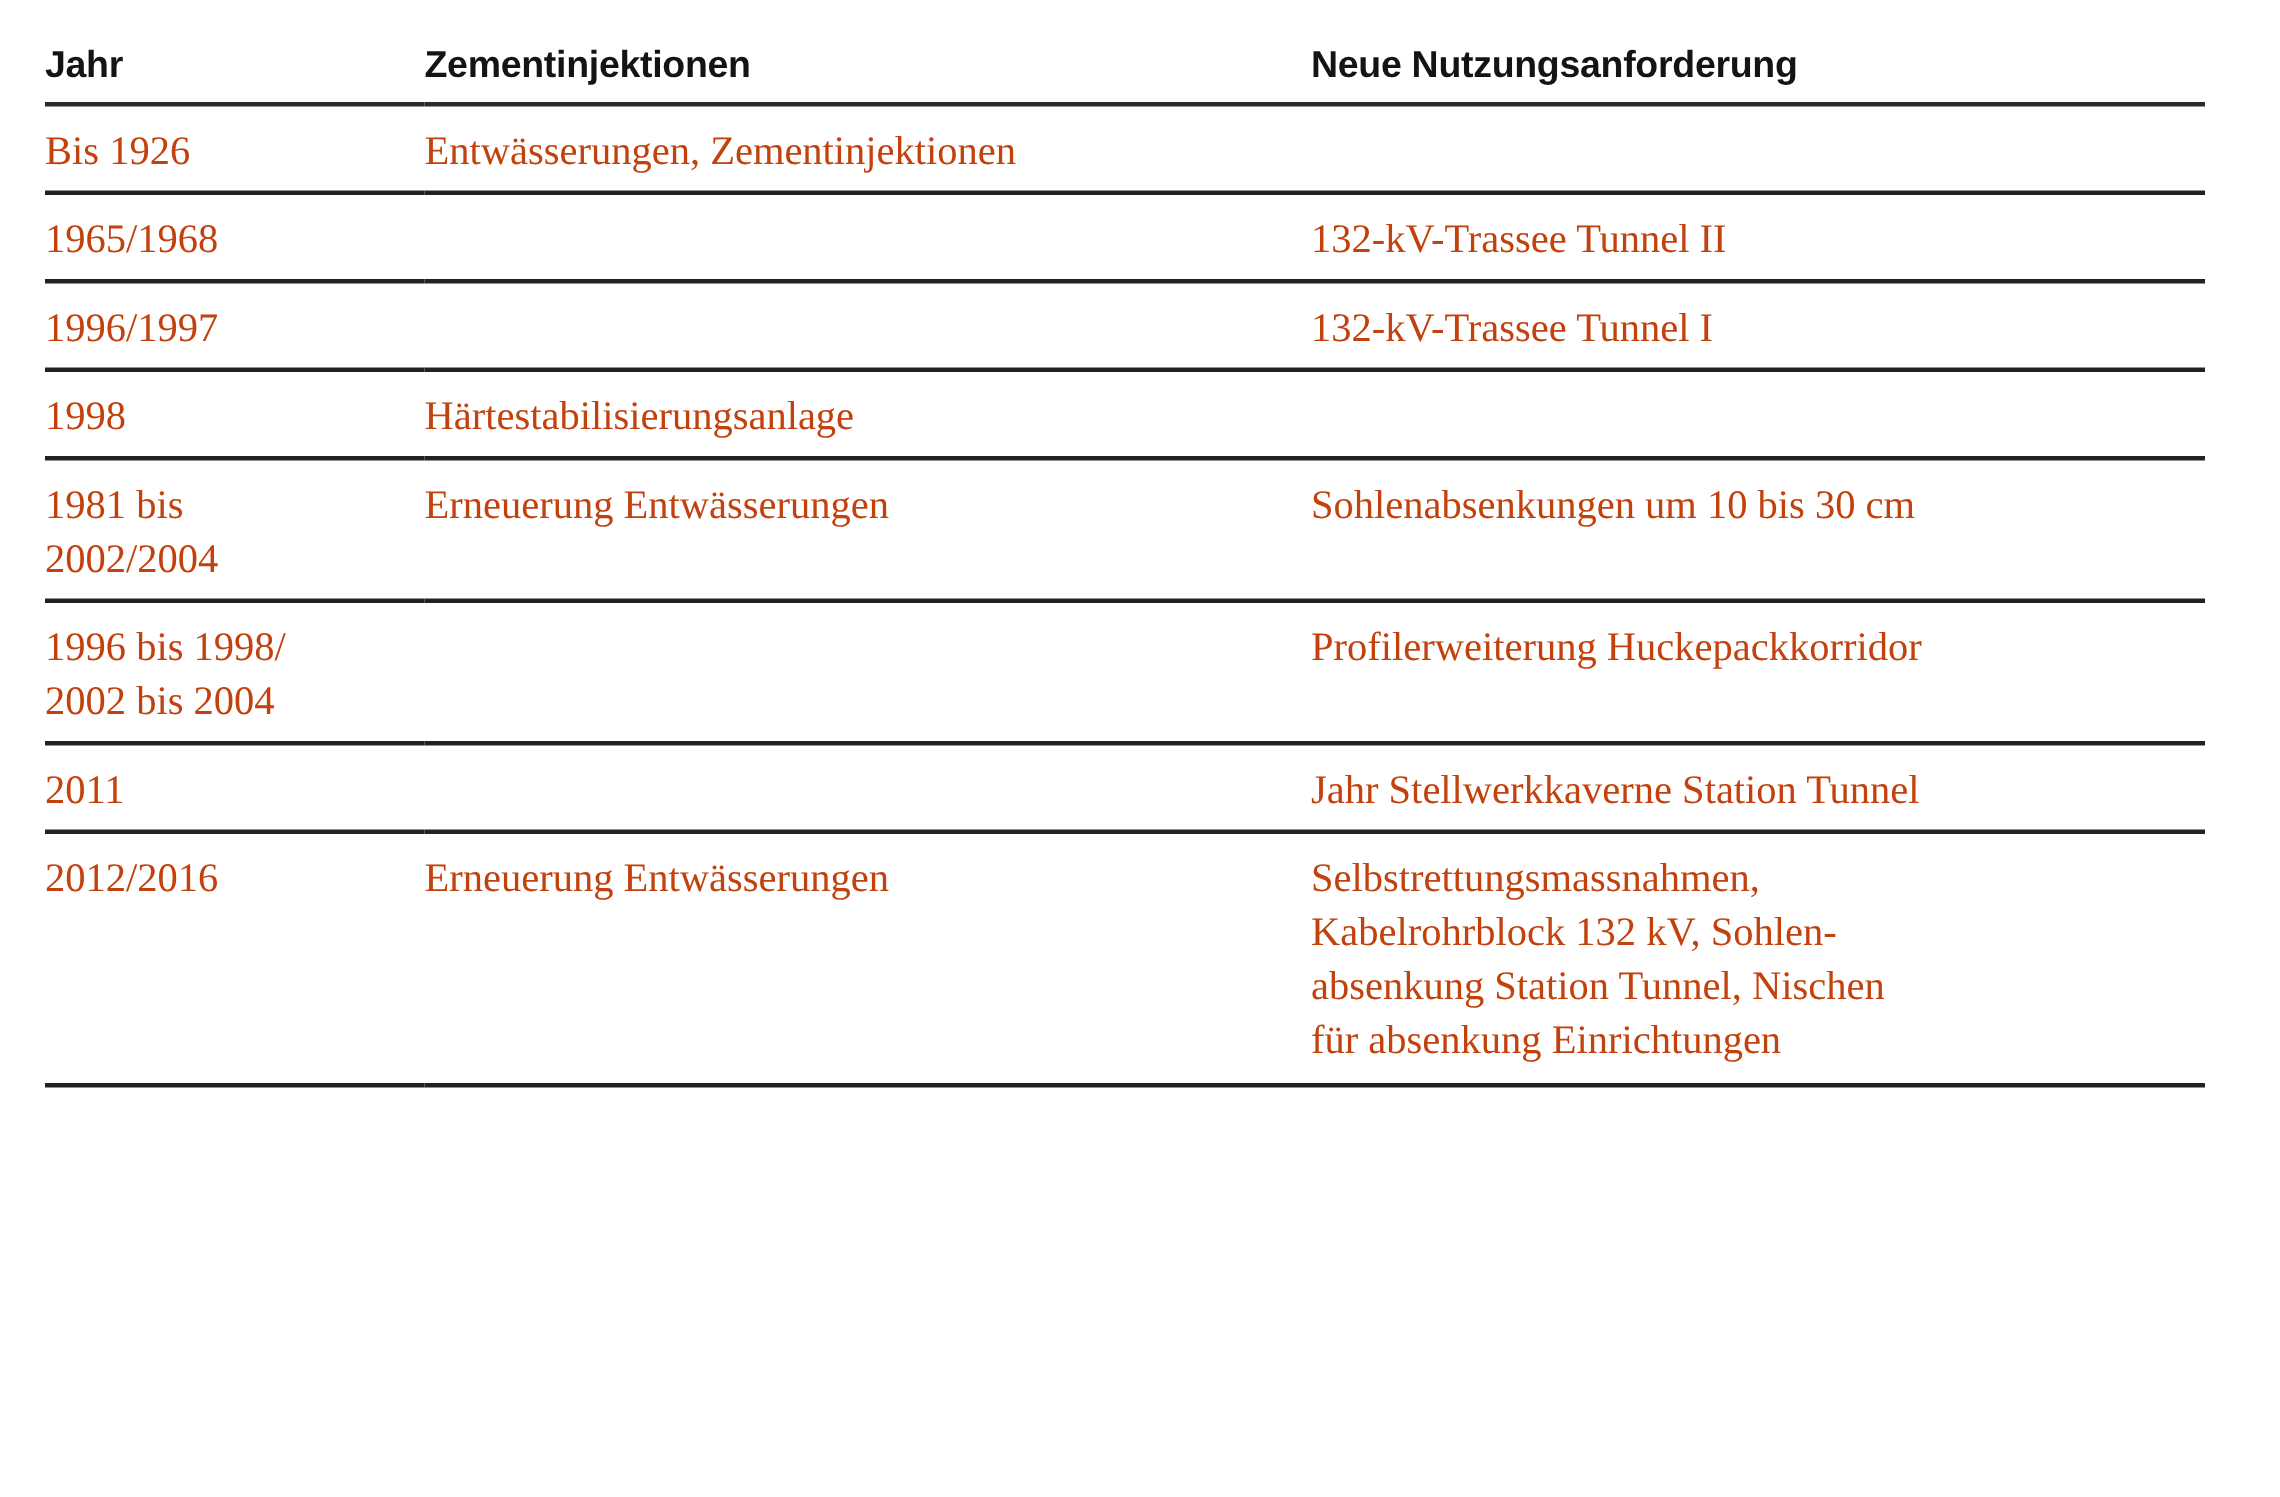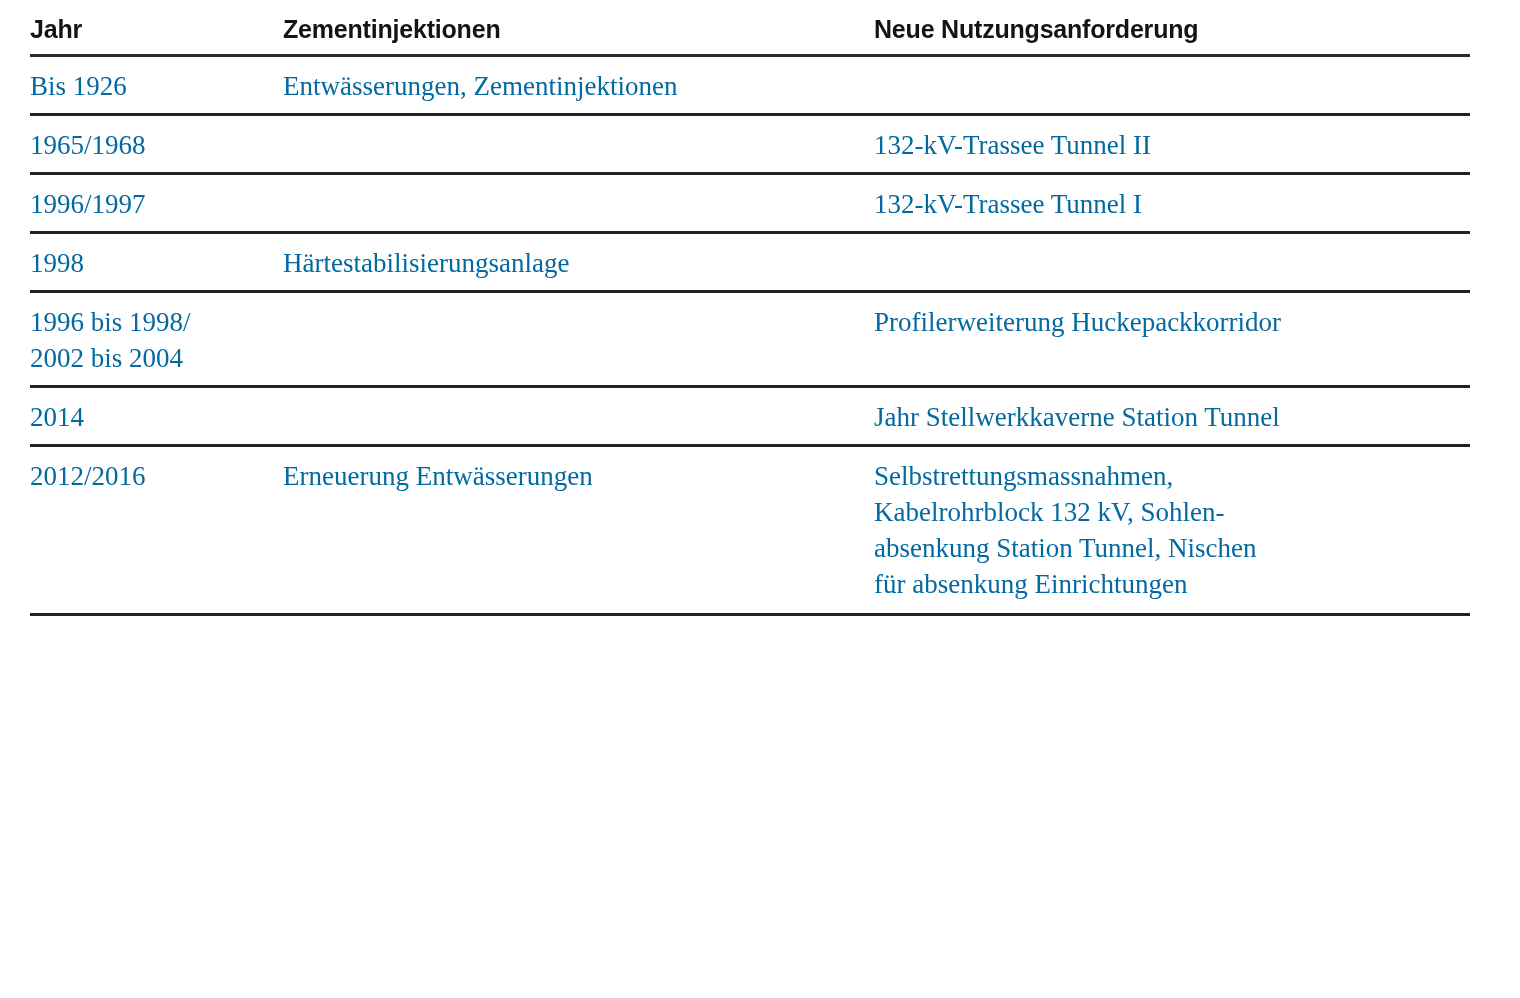--- a/index.html
+++ b/index.html
@@ -37,33 +37,33 @@
   
   thead th {
     font-family: "Liberation Sans", "DejaVu Sans", sans-serif;
     font-weight: 700;
     font-size: 25px;
     line-height: 30px;
     letter-spacing: -0.2px;
     text-align: left;
     vertical-align: bottom;
     color: #141414;
-    padding: 14px 0 10px 0;
+    padding: 28px 0 10px 0;
     border-bottom: 3px solid #2b2b2b;
     white-space: nowrap;
   }
 
   
   tbody td {
     font-family: "Liberation Serif", "DejaVu Serif", serif;
     font-size: 27px;
     line-height: 36px;
     text-align: left;
     vertical-align: top;
-    color: #0369a1;
+    color: #c2410c;
     padding: 11px 14px 9px 0;
     border-bottom: 3px solid #222222;
   }
 
   tbody td.empty-cell {
     padding-right: 0;
   }
 
   
   tbody tr.row-tall td {
@@ -129,31 +129,43 @@
           <td>
             <span class="cell-line">1998</span>
           </td>
           <td>
             <span class="cell-line">Härtestabilisierungsanlage</span>
           </td>
           <td class="empty-cell"><span class="blank">&nbsp;</span></td>
         </tr>
         <tr>
           <td>
+            <span class="cell-line">1981 bis</span>
+            <span class="cell-line">2002/2004</span>
+          </td>
+          <td>
+            <span class="cell-line">Erneuerung Entwässerungen</span>
+          </td>
+          <td>
+            <span class="cell-line">Sohlenabsenkungen um 10 bis 30 cm</span>
+          </td>
+        </tr>
+        <tr>
+          <td>
             <span class="cell-line">1996 bis 1998/</span>
             <span class="cell-line">2002 bis 2004</span>
           </td>
           <td class="empty-cell"><span class="blank">&nbsp;</span></td>
           <td>
             <span class="cell-line">Profilerweiterung Huckepackkorridor</span>
           </td>
         </tr>
         <tr>
           <td>
-            <span class="cell-line">2014</span>
+            <span class="cell-line">2011</span>
           </td>
           <td class="empty-cell"><span class="blank">&nbsp;</span></td>
           <td>
             <span class="cell-line">Jahr Stellwerkkaverne Station Tunnel</span>
           </td>
         </tr>
         <tr class="row-tall">
           <td>
             <span class="cell-line">2012/2016</span>
           </td>

